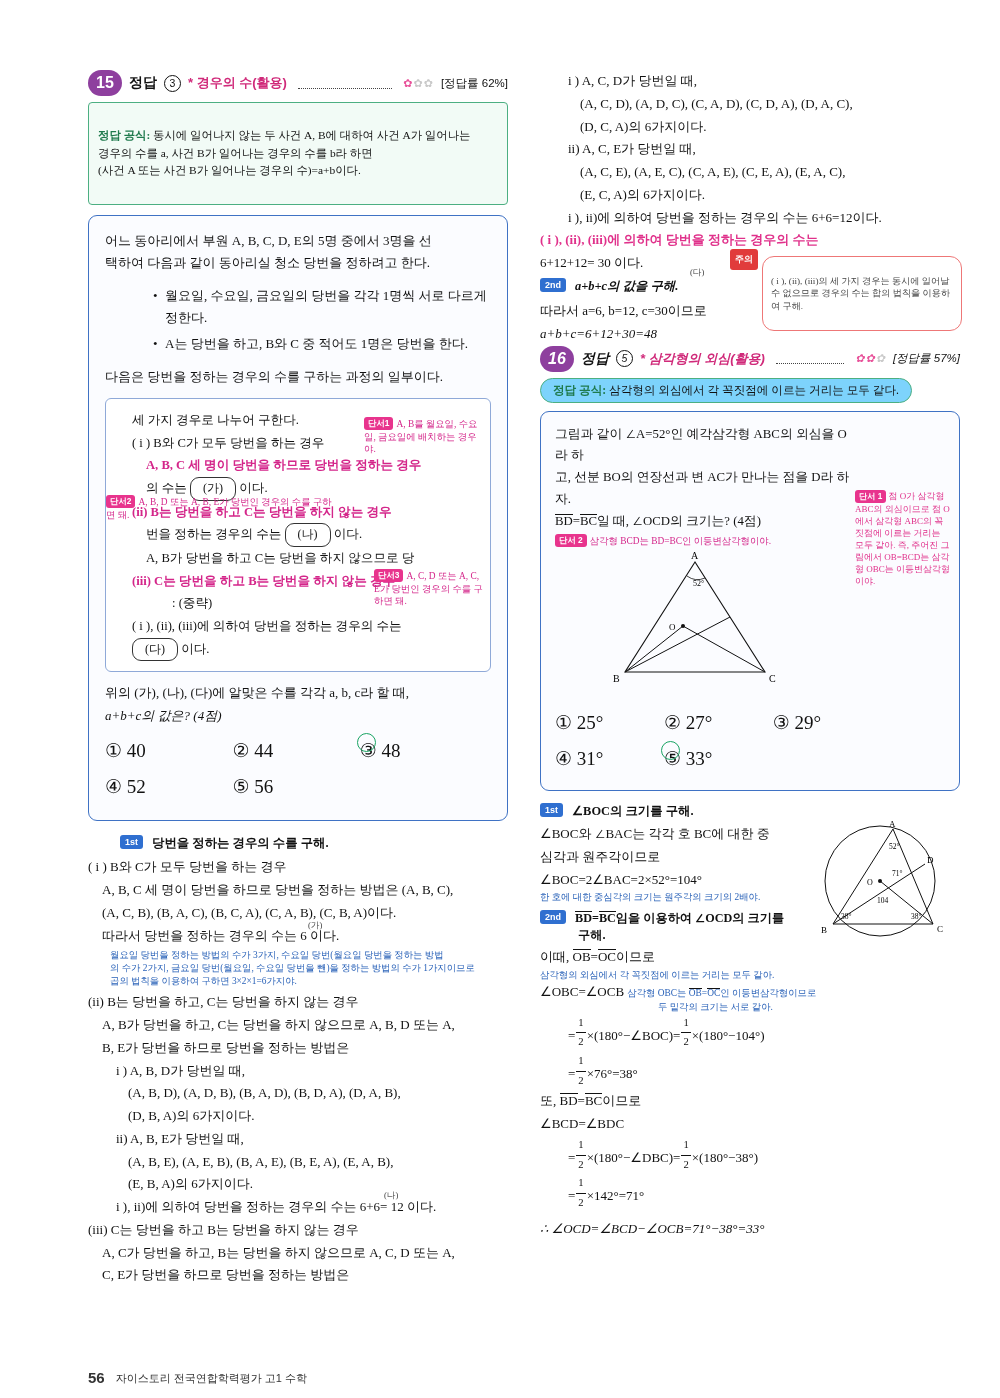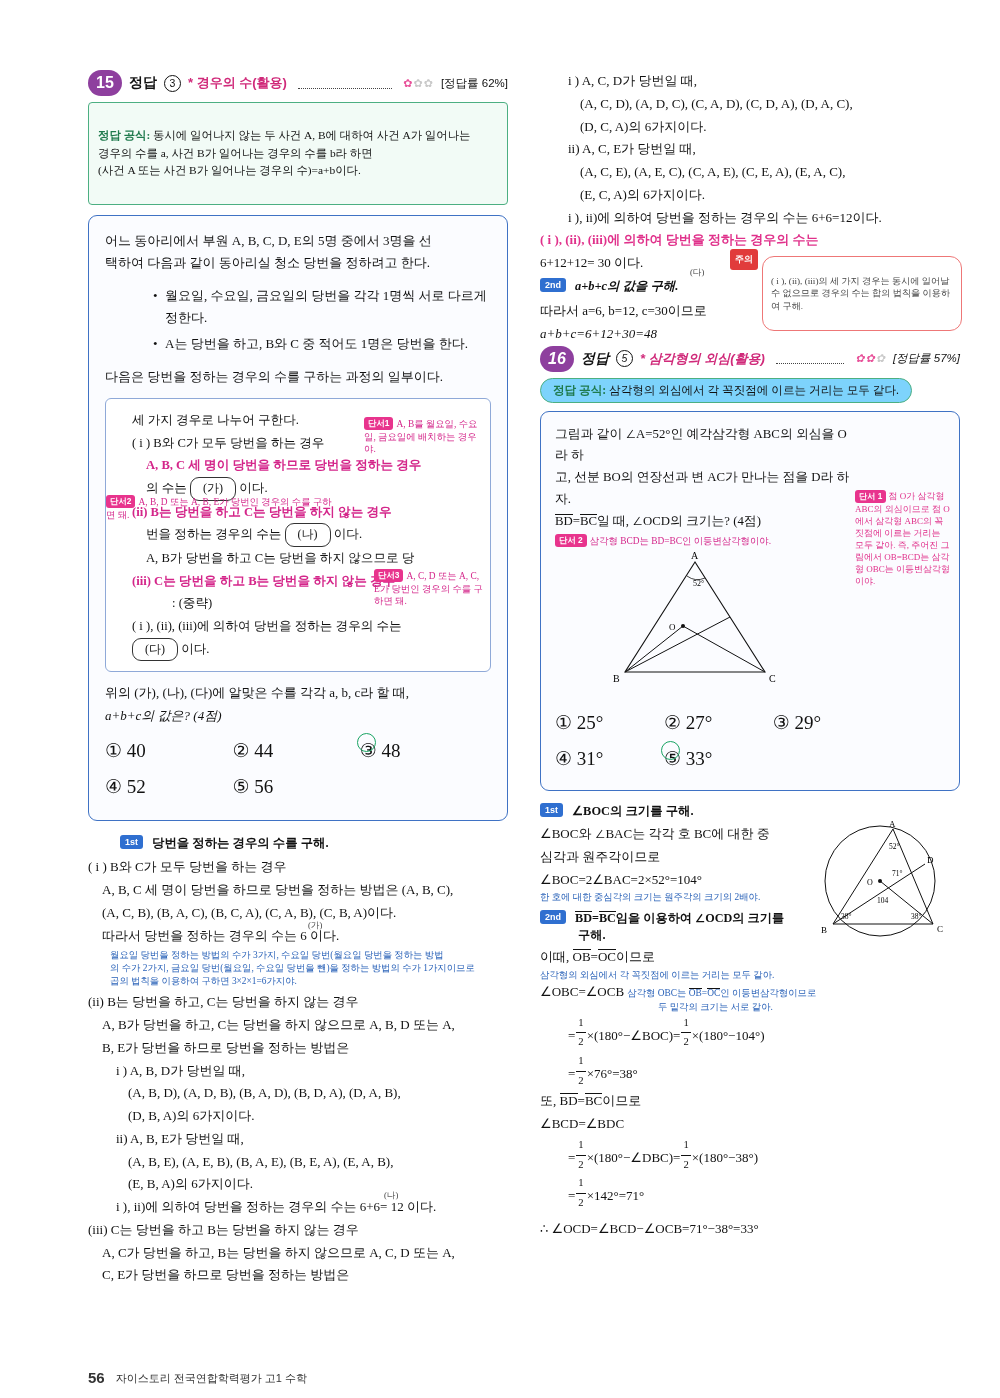--- a/index.html
+++ b/index.html
@@ -425,21 +425,21 @@
         =<span class="frac"><span class="n">1</span><span class="d">2</span></span>×76°=38°
       </div>
       <div class="sol-line">또, <span class="ovl">BD</span>=<span class="ovl">BC</span>이므로</div>
       <div class="sol-line">∠BCD=∠BDC</div>
       <div class="sol-line indent2">
         =<span class="frac"><span class="n">1</span><span class="d">2</span></span>×(180°−∠DBC)=<span class="frac"><span class="n">1</span><span class="d">2</span></span>×(180°−38°)
       </div>
       <div class="sol-line indent2">
         =<span class="frac"><span class="n">1</span><span class="d">2</span></span>×142°=71°
       </div>
-      <div class="sol-line" style="margin-top:6px;">∴ ∠OCD=∠BCD−∠OCB=71°−38°=33°</div>
+      <div class="sol-line" style="margin-top:6px;font-style:italic;">∴ ∠OCD=∠BCD−∠OCB=71°−38°=33°</div>
     </div>
   </div>
 
   <div class="footer">
     <span class="pg">56</span>
     <span>자이스토리 전국연합학력평가 고1 수학</span>
   </div>
 
 </div>
 

